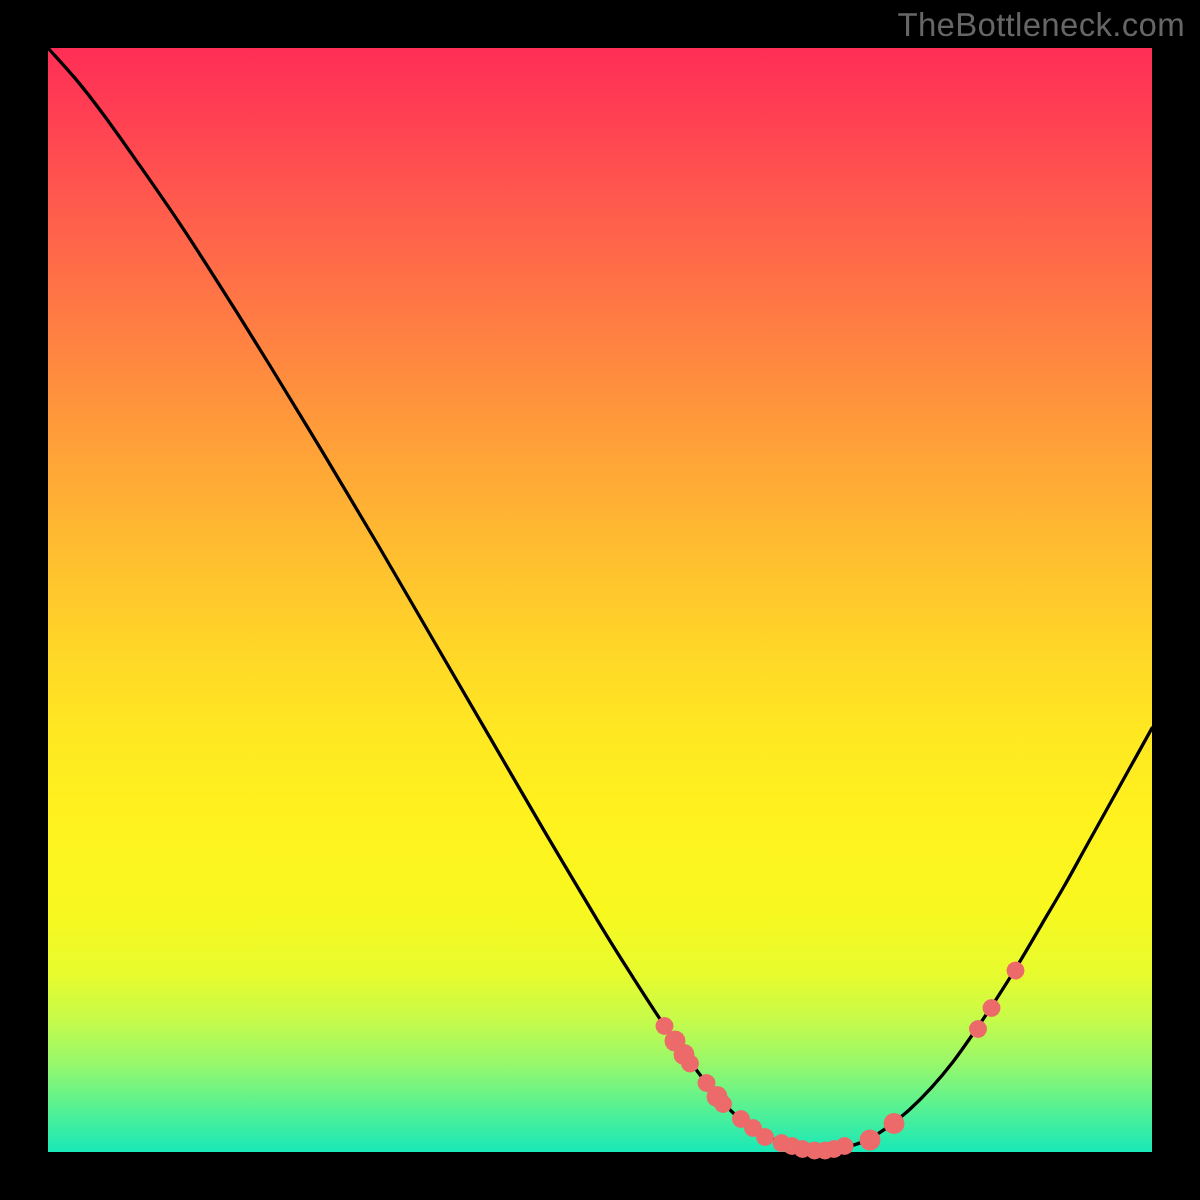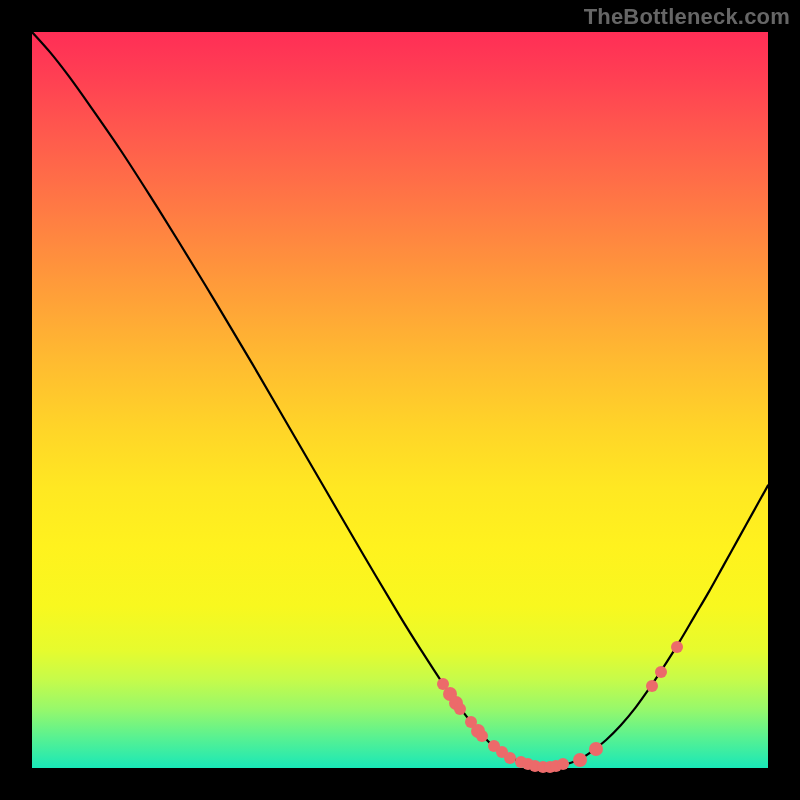--- a/index.html
+++ b/index.html
@@ -10,21 +10,21 @@
     position: relative;
     font-family: Arial, Helvetica, sans-serif;
     overflow: hidden;
   }
   .watermark {
     position: absolute;
     top: 4px;
     right: 10px;
     color: #666;
     font-size: 22px;
-    font-weight: 700;
+    font-weight: 400;
     letter-spacing: 0.2px;
     z-index: 20;
   }
   .stage {
     position: absolute;
     left: 0; top: 0;
     width: 800px; height: 800px;
   }
   .plot {
     position: absolute;

